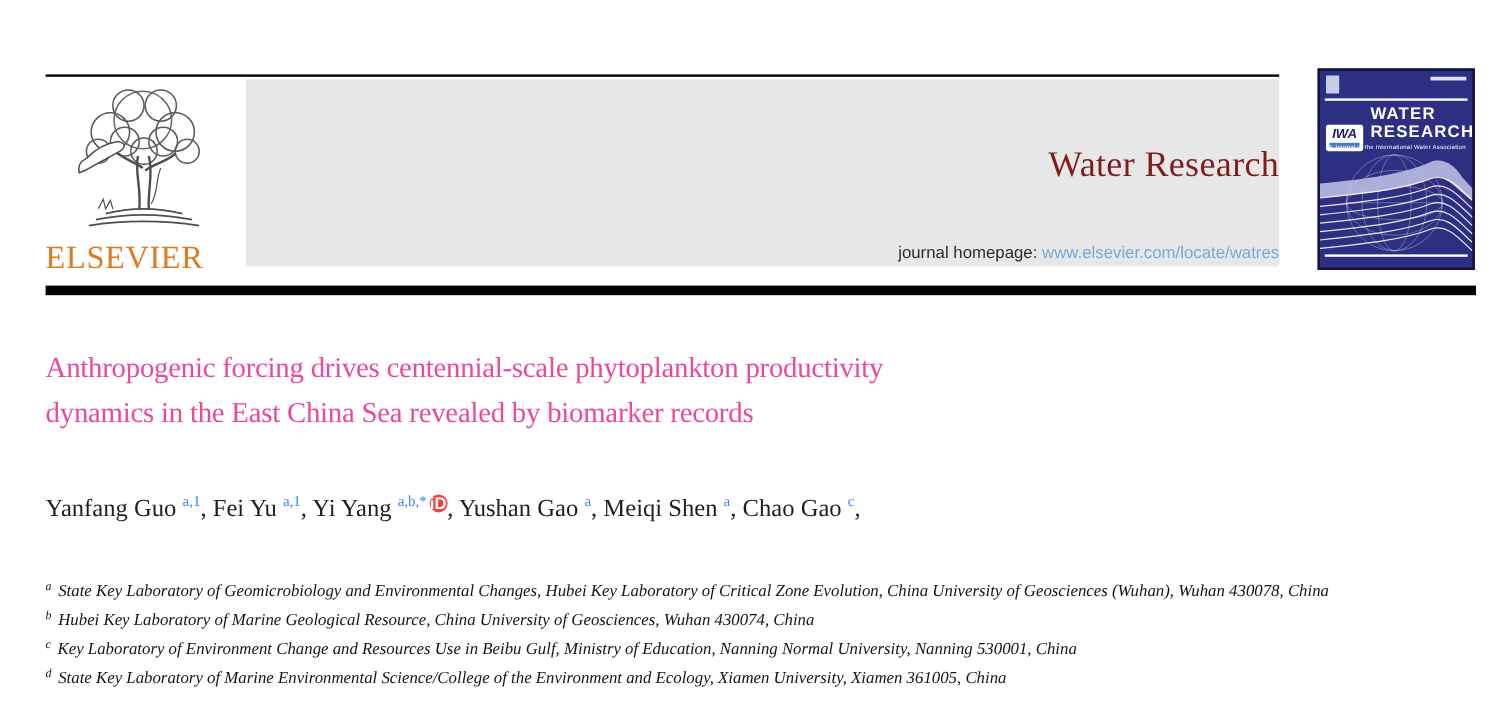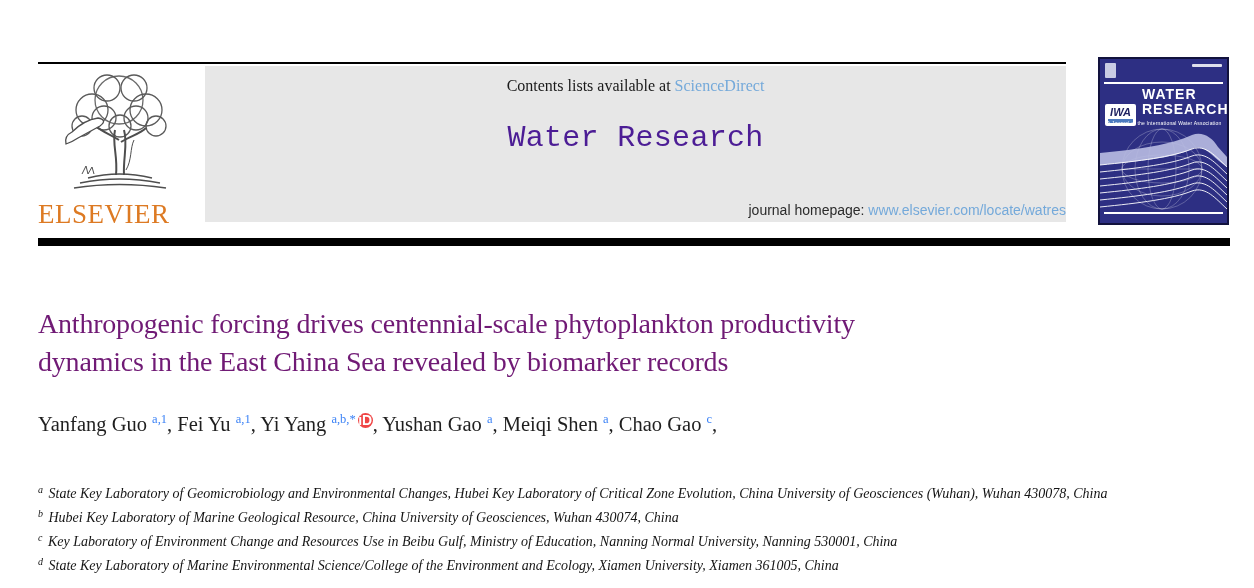--- a/index.html
+++ b/index.html
@@ -43,25 +43,24 @@
     position: absolute;
     top: 11px; left: 0; width: 100%;
     text-align: center;
     font-size: 16px;
     color: #1a1a1a;
   }
   .link-blue { color: #74a9da; cursor: pointer; }
   .journal-title {
     position: absolute;
     top: 55px; left: 0; width: 100%;
-    text-align: center;
+    text-align: right;
     font-size: 30px;
-    color: #4c1d95;
+    color: #7f1d1d;
     letter-spacing: 0.3px;
-    font-family: Liberation Mono, monospace;
   }
   .homepage-line {
     position: absolute;
     top: 136px; left: 0; width: 100%;
     text-align: right;
     font-size: 14px;
     font-family: Liberation Sans, sans-serif;
     color: #2b2b2b;
   }
 
@@ -139,25 +138,25 @@
   .black-bar {
     position: absolute;
     left: 38px; top: 238px;
     width: 1192px; height: 8px;
     background: #000;
   }
 
   
   .article-title {
     position: absolute;
-    left: 38px; top: 305px;
+    left: 38px; top: 288px;
     width: 1100px;
-    font-size: 28px;
+    font-size: 24px;
     line-height: 38px;
-    color: #701a75;
+    color: #ec4899;
     letter-spacing: -0.2px;
   }
 
   
   .authors {
     position: absolute;
     left: 38px; top: 409px;
     width: 1180px;
     font-size: 20.5px;
     line-height: 31px;
@@ -241,24 +240,20 @@
       </g>
 
       <path d="M30,104 l4,-8 l2,8 l4,-7 l2,7" fill="none" stroke="#4e4e4e" stroke-width="1"></path>
 
       <path d="M20,62 q-8,4 -6,12 q6,-2 12,-6 l22,-12 q8,-6 -2,-8 q-14,2 -26,14 z" fill="#ffffff" stroke="#4e4e4e" stroke-width="1.3"></path>
     </svg>
     <div class="elsevier-word">ELSEVIER</div>
   </div>
 
   <div class="band">
-    <div class="contents-line">
-      <span>Contents lists available at</span>
-      <span class="link-blue">ScienceDirect</span>
-    </div>
     <div class="journal-title">Water Research</div>
     <div class="homepage-line">
       <span>journal homepage:</span>
       <span class="link-blue">www.elsevier.com/locate/watres</span>
     </div>
   </div>
 
   <div class="cover">
     <div class="cover-minilogo"></div>
     <div class="cover-issn"></div>

